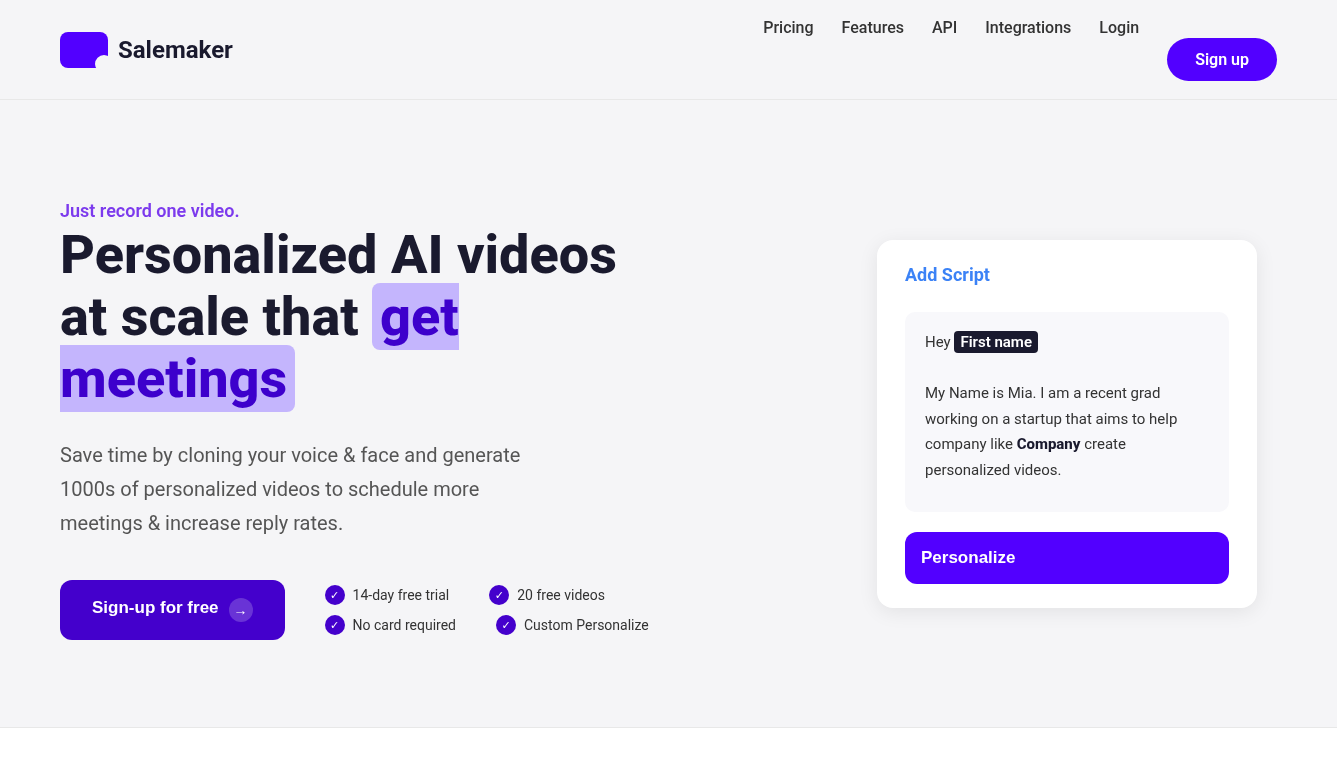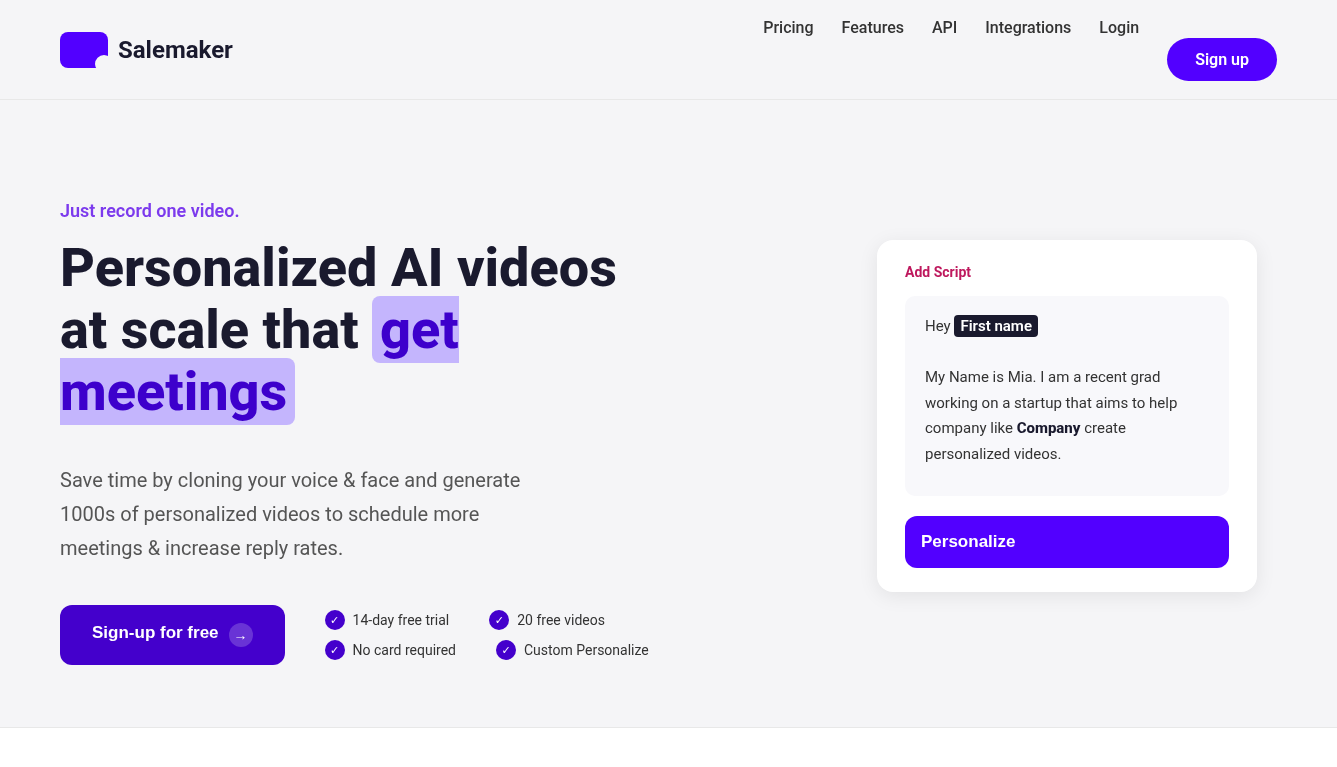--- a/index.html
+++ b/index.html
@@ -103,28 +103,28 @@
     
     .hero-left {
       flex: 1;
       max-width: 600px;
       padding-top: 20px;
     }
     .hero-subtitle {
       color: #7c3aed;
       font-size: 18px;
       font-weight: 600;
-      margin-bottom: 16px;
+      margin-bottom: 3px;
     }
     .hero-title {
       font-size: 54px;
       font-weight: 800;
       line-height: 1.15;
       color: #1a1a2e;
-      margin-bottom: 40px;
+      margin-bottom: 28px;
     }
     .hero-title .highlight {
       background: #c4b5fd;
       border-radius: 8px;
       padding: 2px 8px;
       color: #3d00cc;
     }
     .hero-desc {
       color: #555;
       font-size: 20px;
@@ -239,24 +239,24 @@
 
     
     .script-card {
       background: white;
       border-radius: 16px;
       padding: 24px 28px;
       box-shadow: 0 4px 20px rgba(0,0,0,0.08);
       width: 380px;
     }
     .script-label {
-      font-size: 14px;
+      font-size: 18px;
       font-weight: 700;
-      color: #be185d;
-      margin-bottom: 16px;
+      color: #3b82f6;
+      margin-bottom: 27px;
     }
     .script-body {
       background: #f8f8fb;
       border-radius: 10px;
       padding: 18px 20px;
       font-size: 15px;
       color: #333;
       line-height: 1.7;
       min-height: 200px;
       margin-bottom: 20px;

